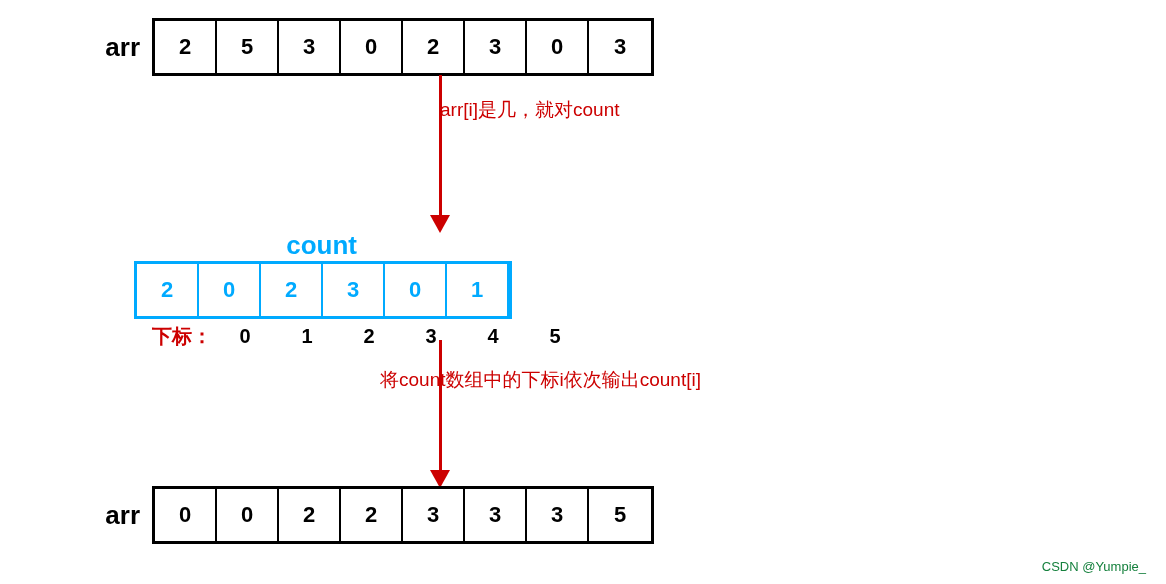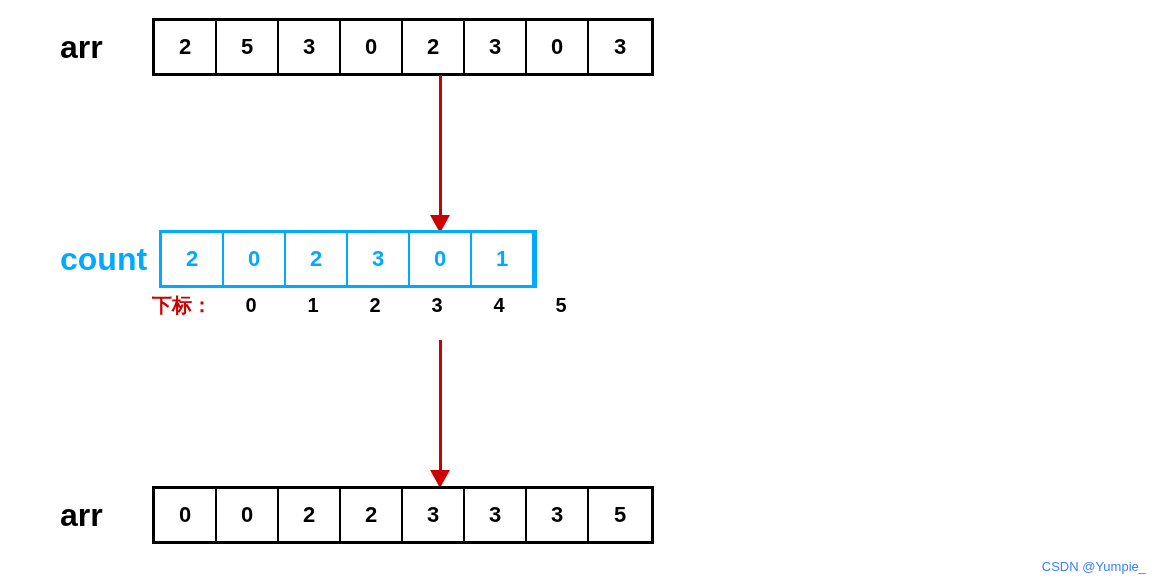--- a/index.html
+++ b/index.html
@@ -6,25 +6,25 @@
     body {
       width: 1166px;
       height: 584px;
       background: #ffffff;
       font-family: Arial, sans-serif;
       position: relative;
       overflow: hidden;
     }
 
     .array-label {
-      font-size: 32px;
+      font-size: 26px;
       font-weight: bold;
       color: #000;
       min-width: 80px;
-      text-align: left;
+      text-align: right;
       margin-right: 12px;
     }
 
     .array-label.blue {
       color: #00aaff;
       font-weight: bold;
     }
 
     .array-box {
       display: flex;
@@ -61,21 +61,21 @@
       display: flex;
       align-items: center;
       margin-left: 92px;
       margin-top: 4px;
     }
 
     .index-label {
       font-size: 20px;
       color: #cc0000;
       font-weight: bold;
-      margin-right: 8px;
+      margin-right: 2px;
     }
 
     .index-cell {
       width: 62px;
       text-align: center;
       font-size: 20px;
       color: #000;
       font-weight: bold;
     }
 
@@ -91,21 +91,21 @@
       border-right: 10px solid transparent;
       border-top: 18px solid #cc0000;
     }
 
     
     .watermark {
       position: absolute;
       bottom: 10px;
       right: 20px;
       font-size: 13px;
-      color: #3b82f6;
+      color: #15803d;
     }
 
     .section1 {
       position: absolute;
       top: 18px;
       left: 60px;
       display: flex;
       align-items: center;
     }
 
@@ -113,20 +113,21 @@
       position: absolute;
       top: 230px;
       left: 60px;
       display: flex;
       flex-direction: column;
     }
 
     .section2-row {
       display: flex;
       align-items: center;
+      flex-direction: column;
     }
 
     .section3 {
       position: absolute;
       top: 486px;
       left: 60px;
       display: flex;
       align-items: center;
     }
 
@@ -179,20 +180,21 @@
     <div class="array-cell">3</div>
     <div class="array-cell">0</div>
     <div class="array-cell">2</div>
     <div class="array-cell">3</div>
     <div class="array-cell">0</div>
     <div class="array-cell">3</div>
   </div>
 </div>
 
 <div class="annotation1">
+  <div>arr[i]是几，就对count</div>
 </div>
 
 <div class="arrow1">
   <div class="arrow-line" style="height: 140px;"></div>
   <div class="arrow-head"></div>
 </div>
 
 <div class="section2">
   <div class="section2-row">
     <div class="array-label blue">count</div>
@@ -210,20 +212,21 @@
     <div class="index-cell">0</div>
     <div class="index-cell">1</div>
     <div class="index-cell">2</div>
     <div class="index-cell">3</div>
     <div class="index-cell">4</div>
     <div class="index-cell">5</div>
   </div>
 </div>
 
 <div class="annotation2">
+  <div>将count数组中的下标i依次输出count[i]</div>
 </div>
 
 <div class="arrow2">
   <div class="arrow-line" style="height: 130px;"></div>
   <div class="arrow-head"></div>
 </div>
 
 <div class="section3">
   <div class="array-label">arr</div>
   <div class="array-box">

